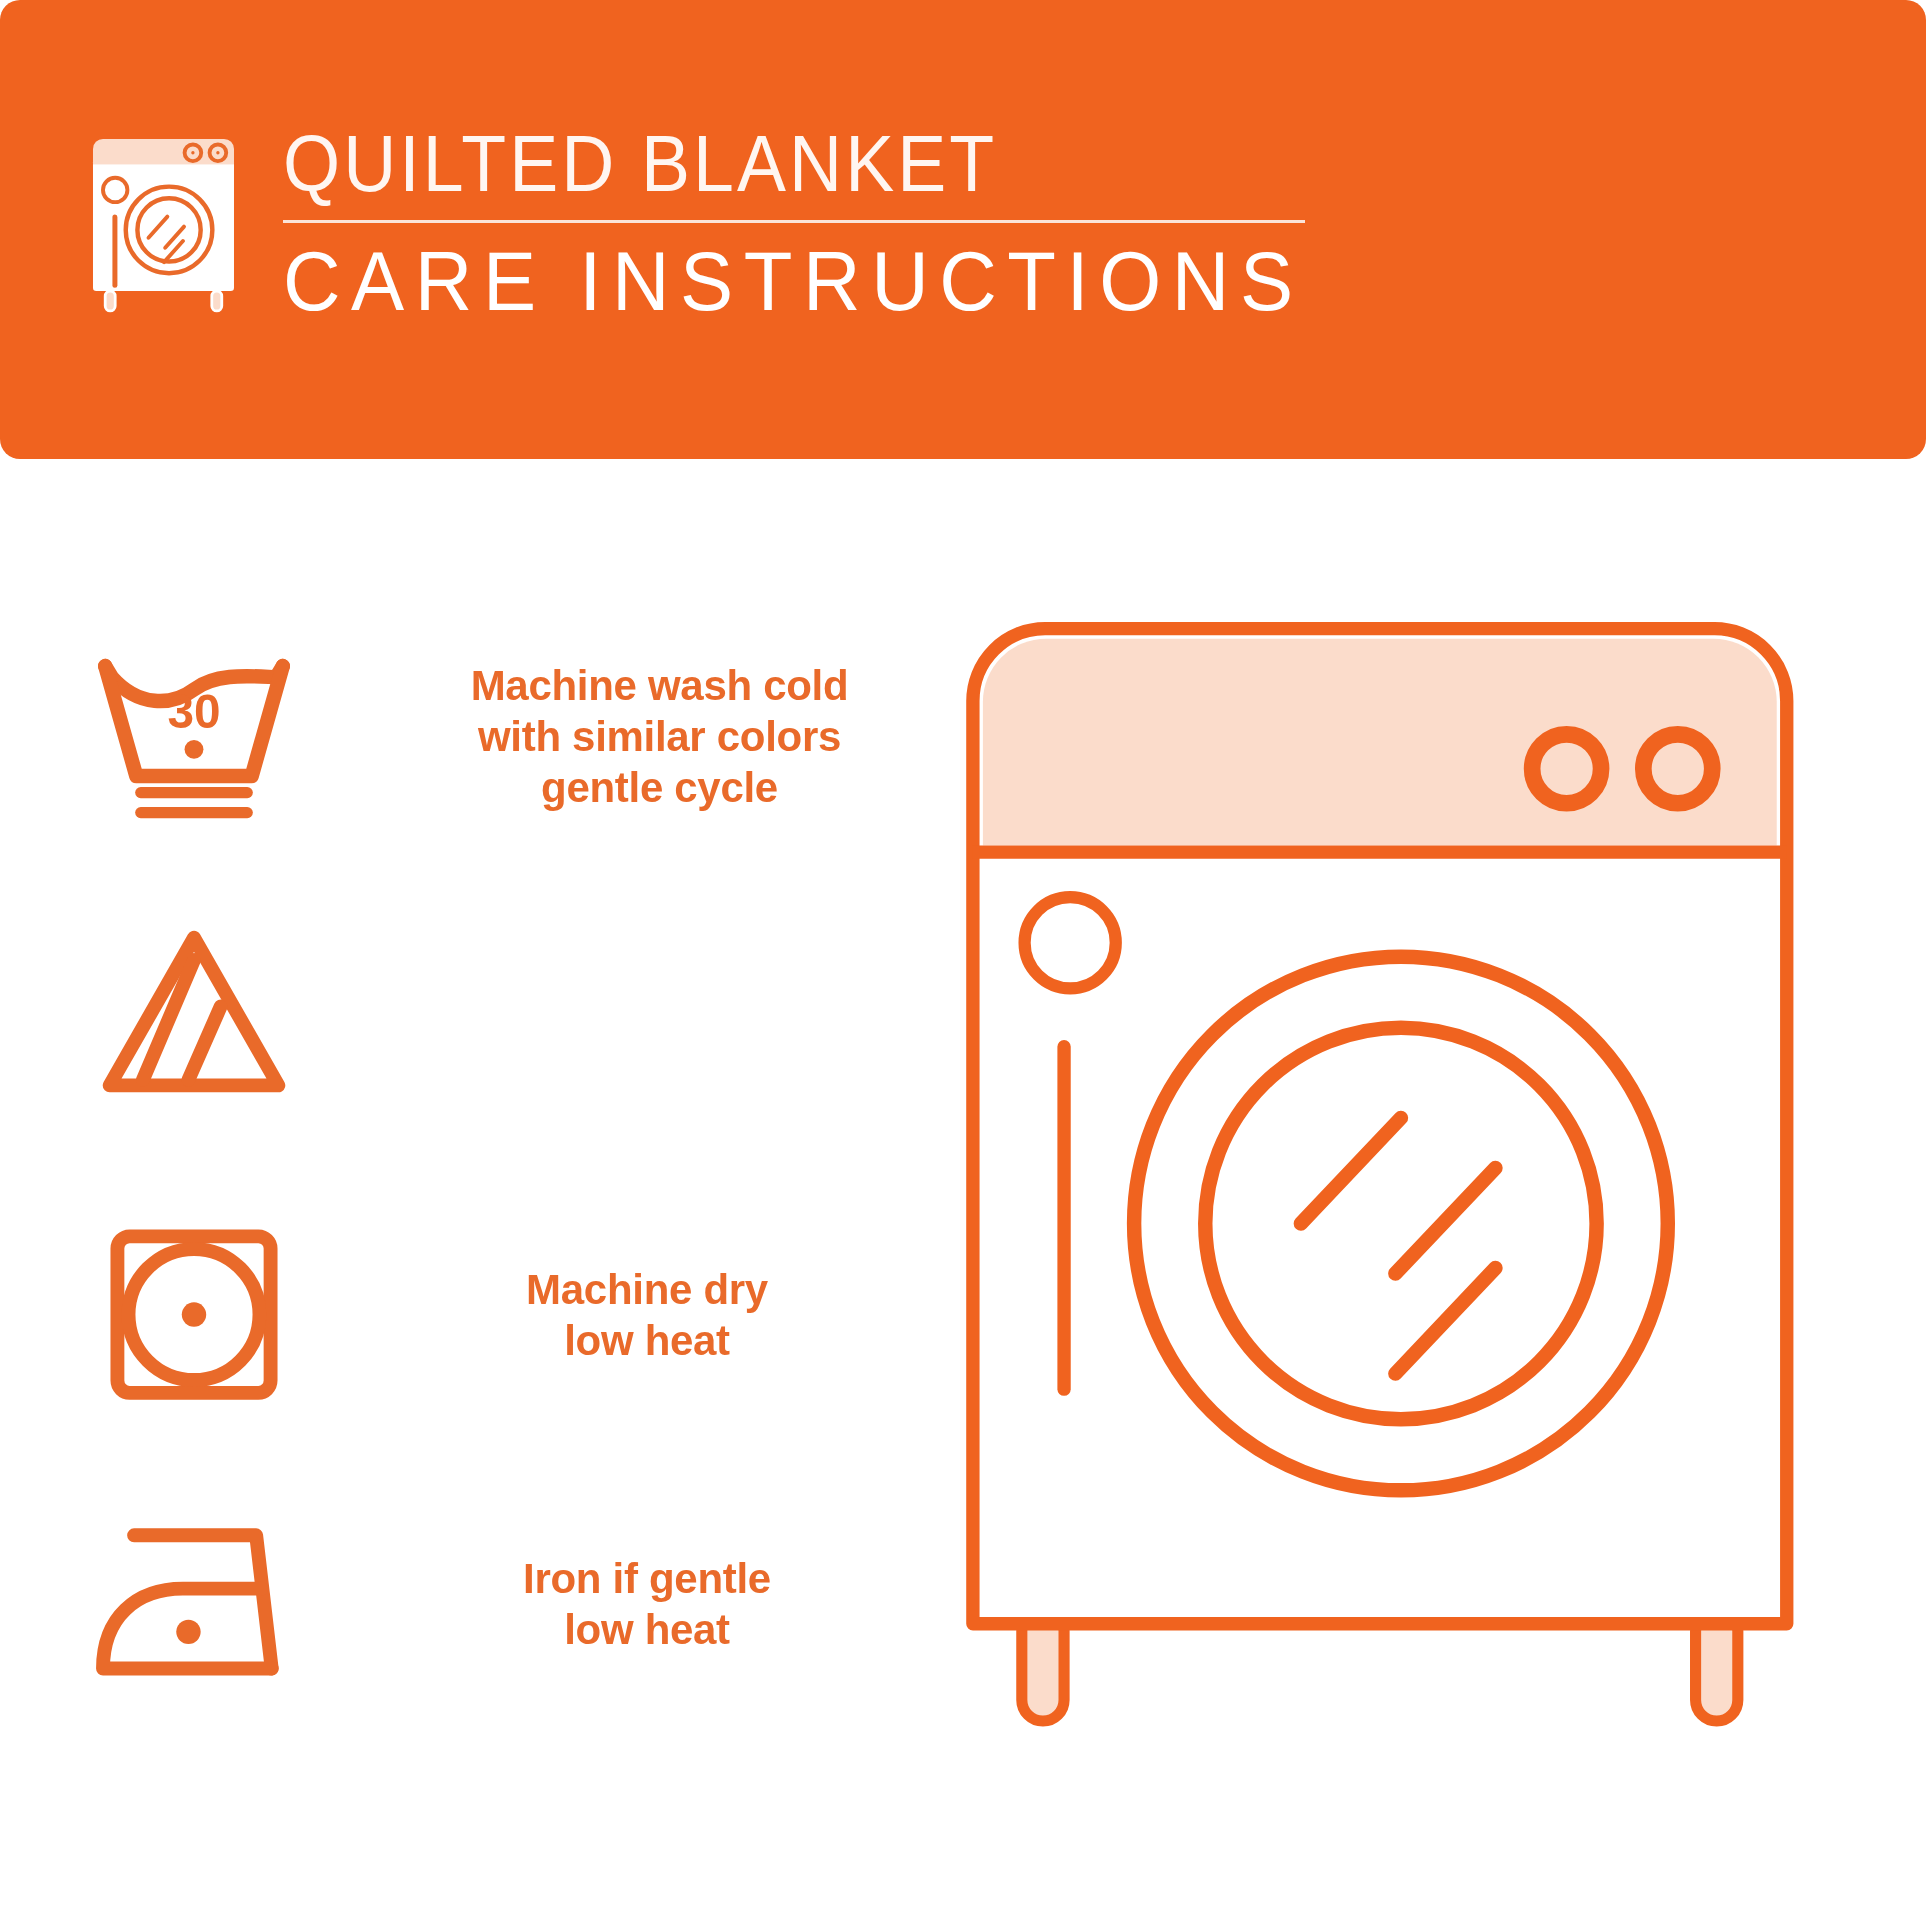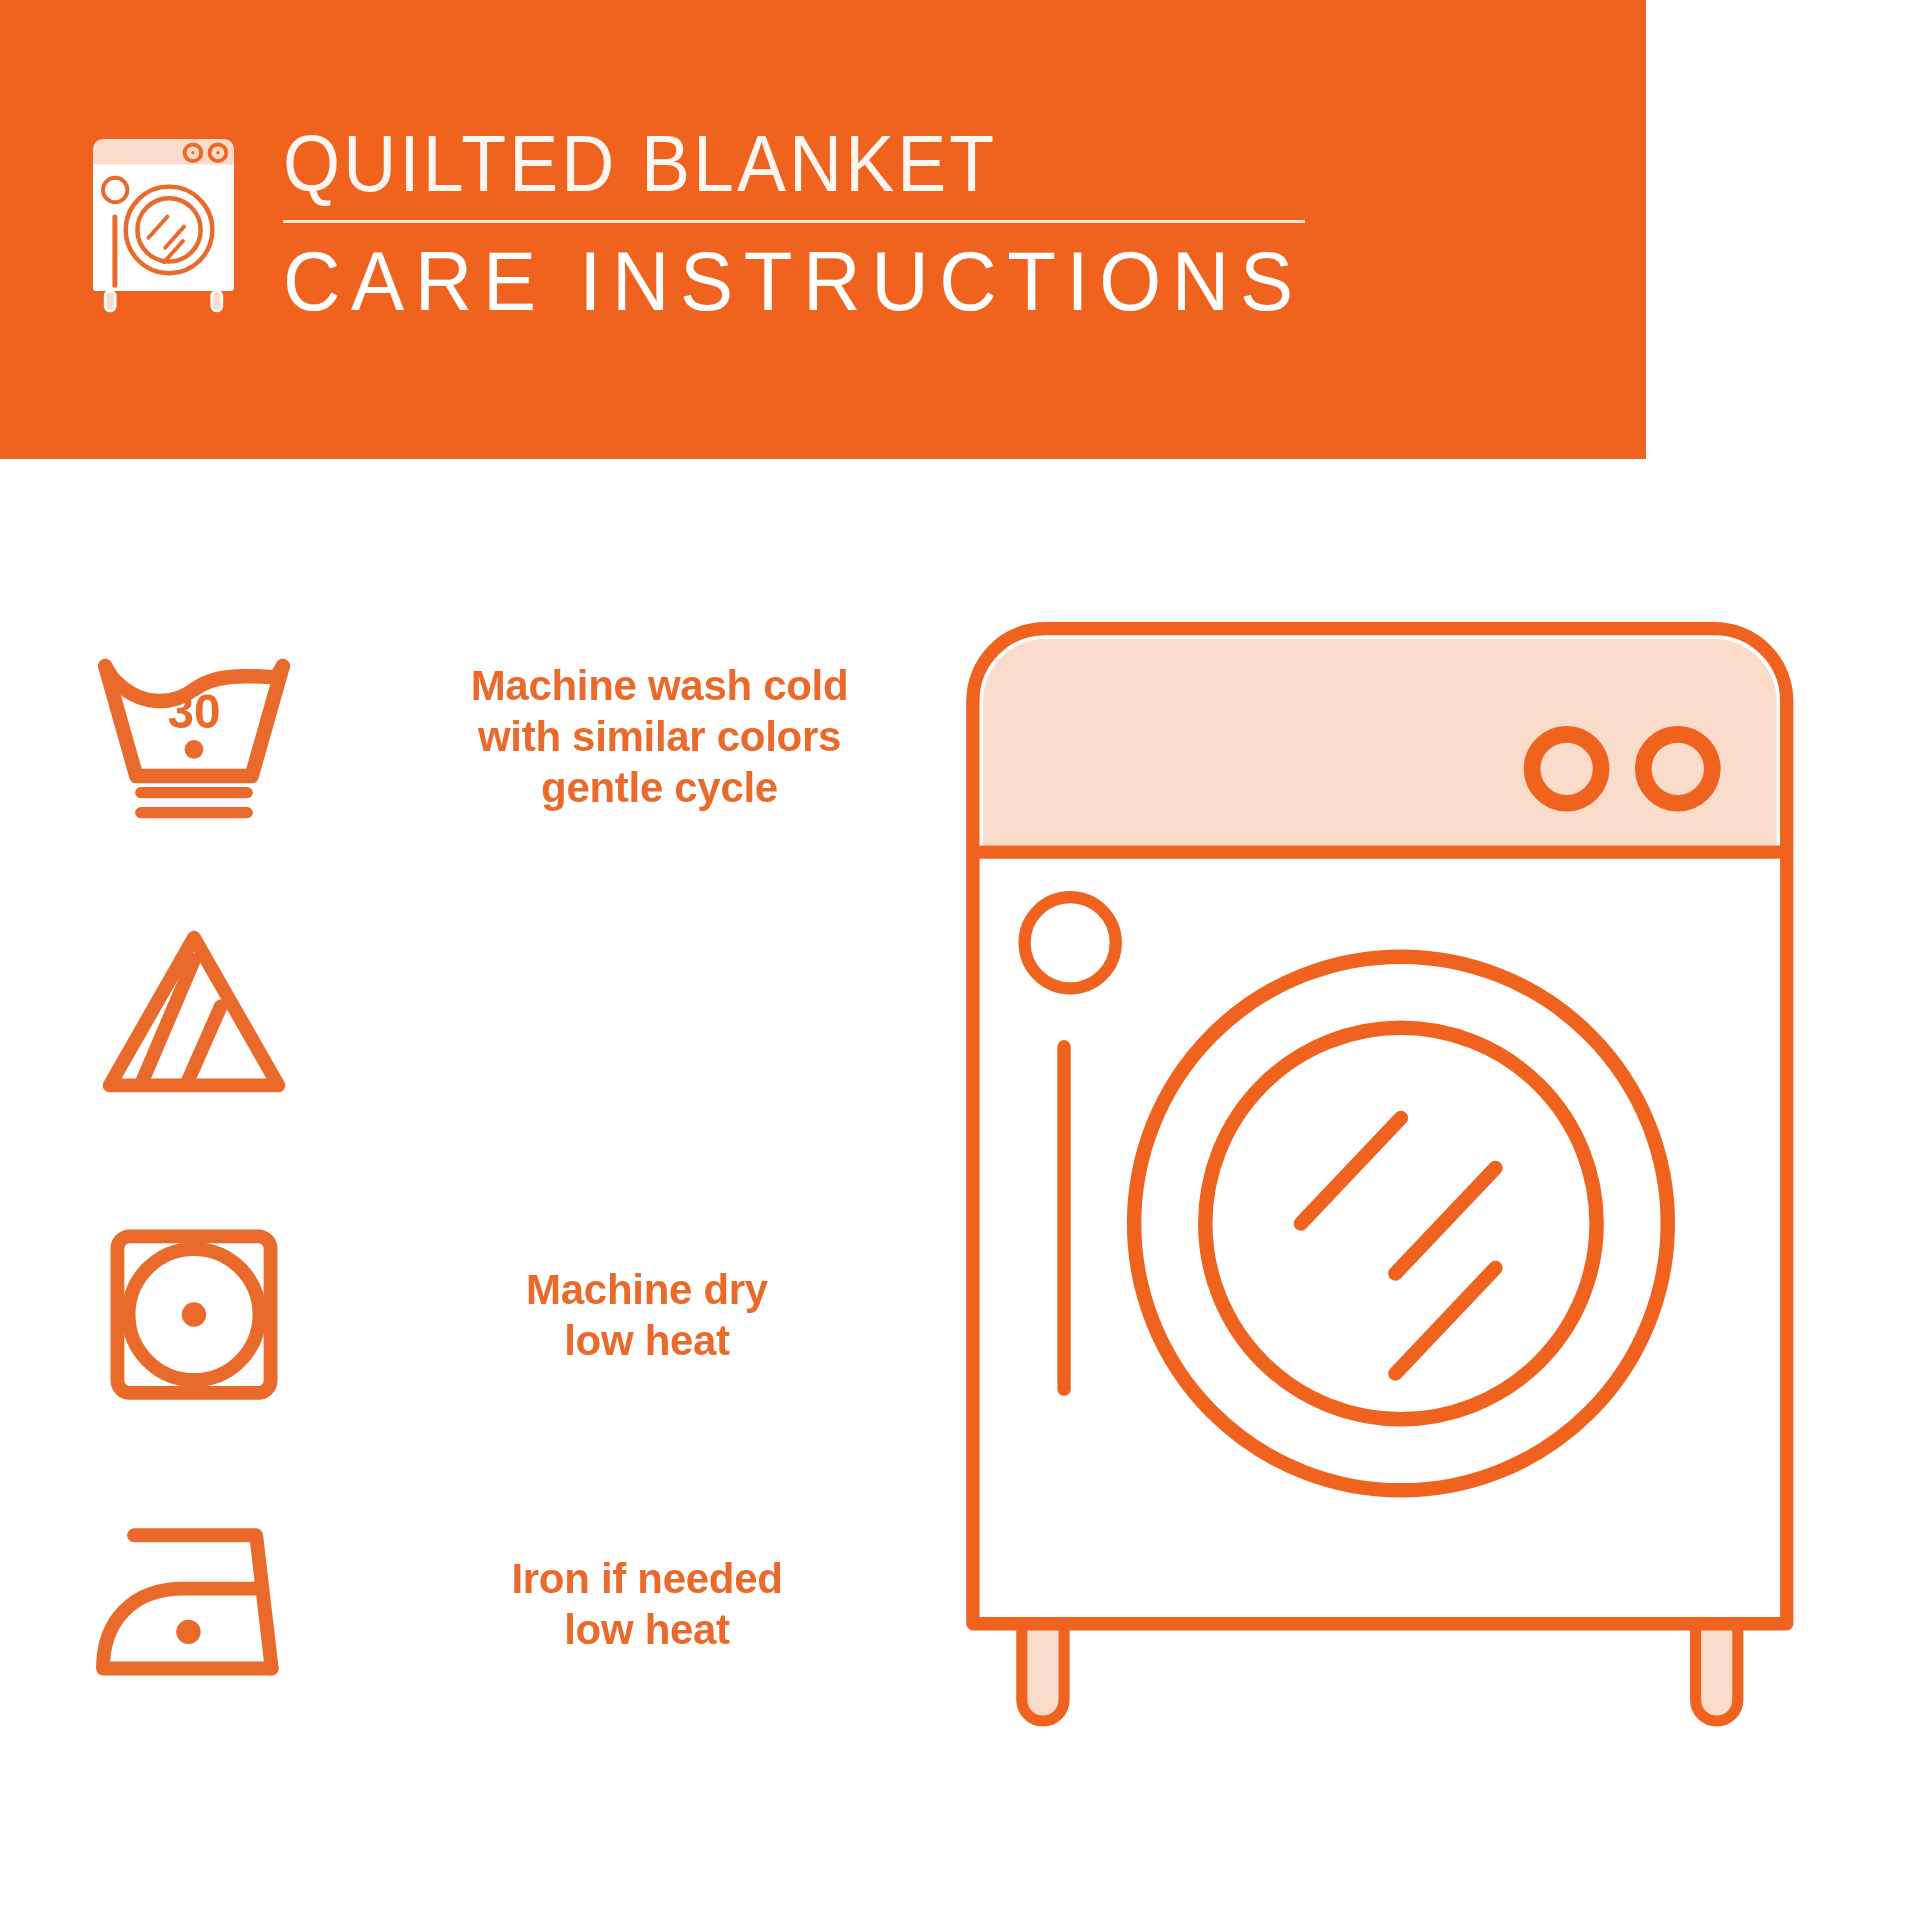--- a/index.html
+++ b/index.html
@@ -14,23 +14,24 @@
     font-family: "Liberation Sans", sans-serif;
     overflow: hidden;
     position: relative;
   }
 
   
   .header-band {
     position: absolute;
     left: 0;
     top: 0;
-    width: 1646px;
+    width: 1926px;
     height: 459px;
     background: #F0631F;
+    border-radius: 20px;
   }
   .header-inner {
     position: absolute;
     left: 83px;
     top: 120px;
     width: 1251px;
     height: 233px;
     display: flex;
     flex-direction: row;
     align-items: flex-start;
@@ -231,21 +232,21 @@
       <div class="care-symbol">
         <svg viewBox="0 0 400 330" xmlns="http://www.w3.org/2000/svg">
 
           <path d="M92 42 L312 42 L340 282" fill="none" stroke="#E96A2A" stroke-width="25" stroke-linecap="round" stroke-linejoin="round"></path>
 
           <path d="M340 282 L36 282 C36 190 96 138 180 138 L322 138" fill="none" stroke="#E96A2A" stroke-width="25" stroke-linecap="round" stroke-linejoin="round"></path>
 
           <circle cx="190" cy="216" r="22" fill="#E96A2A"></circle>
         </svg>
       </div>
-      <div class="care-label">Iron if needed
+      <div class="care-label">Iron if gentle
 low heat</div>
     </div>
 
   </div>
 
   <div class="machine-wrap">
     <svg viewBox="0 0 1620 2200" xmlns="http://www.w3.org/2000/svg">
 
       <rect x="118" y="1795" width="76" height="200" rx="38" fill="#FBDCCB" stroke="#F0631F" stroke-width="20"></rect>
       <rect x="1330" y="1795" width="76" height="200" rx="38" fill="#FBDCCB" stroke="#F0631F" stroke-width="20"></rect>

